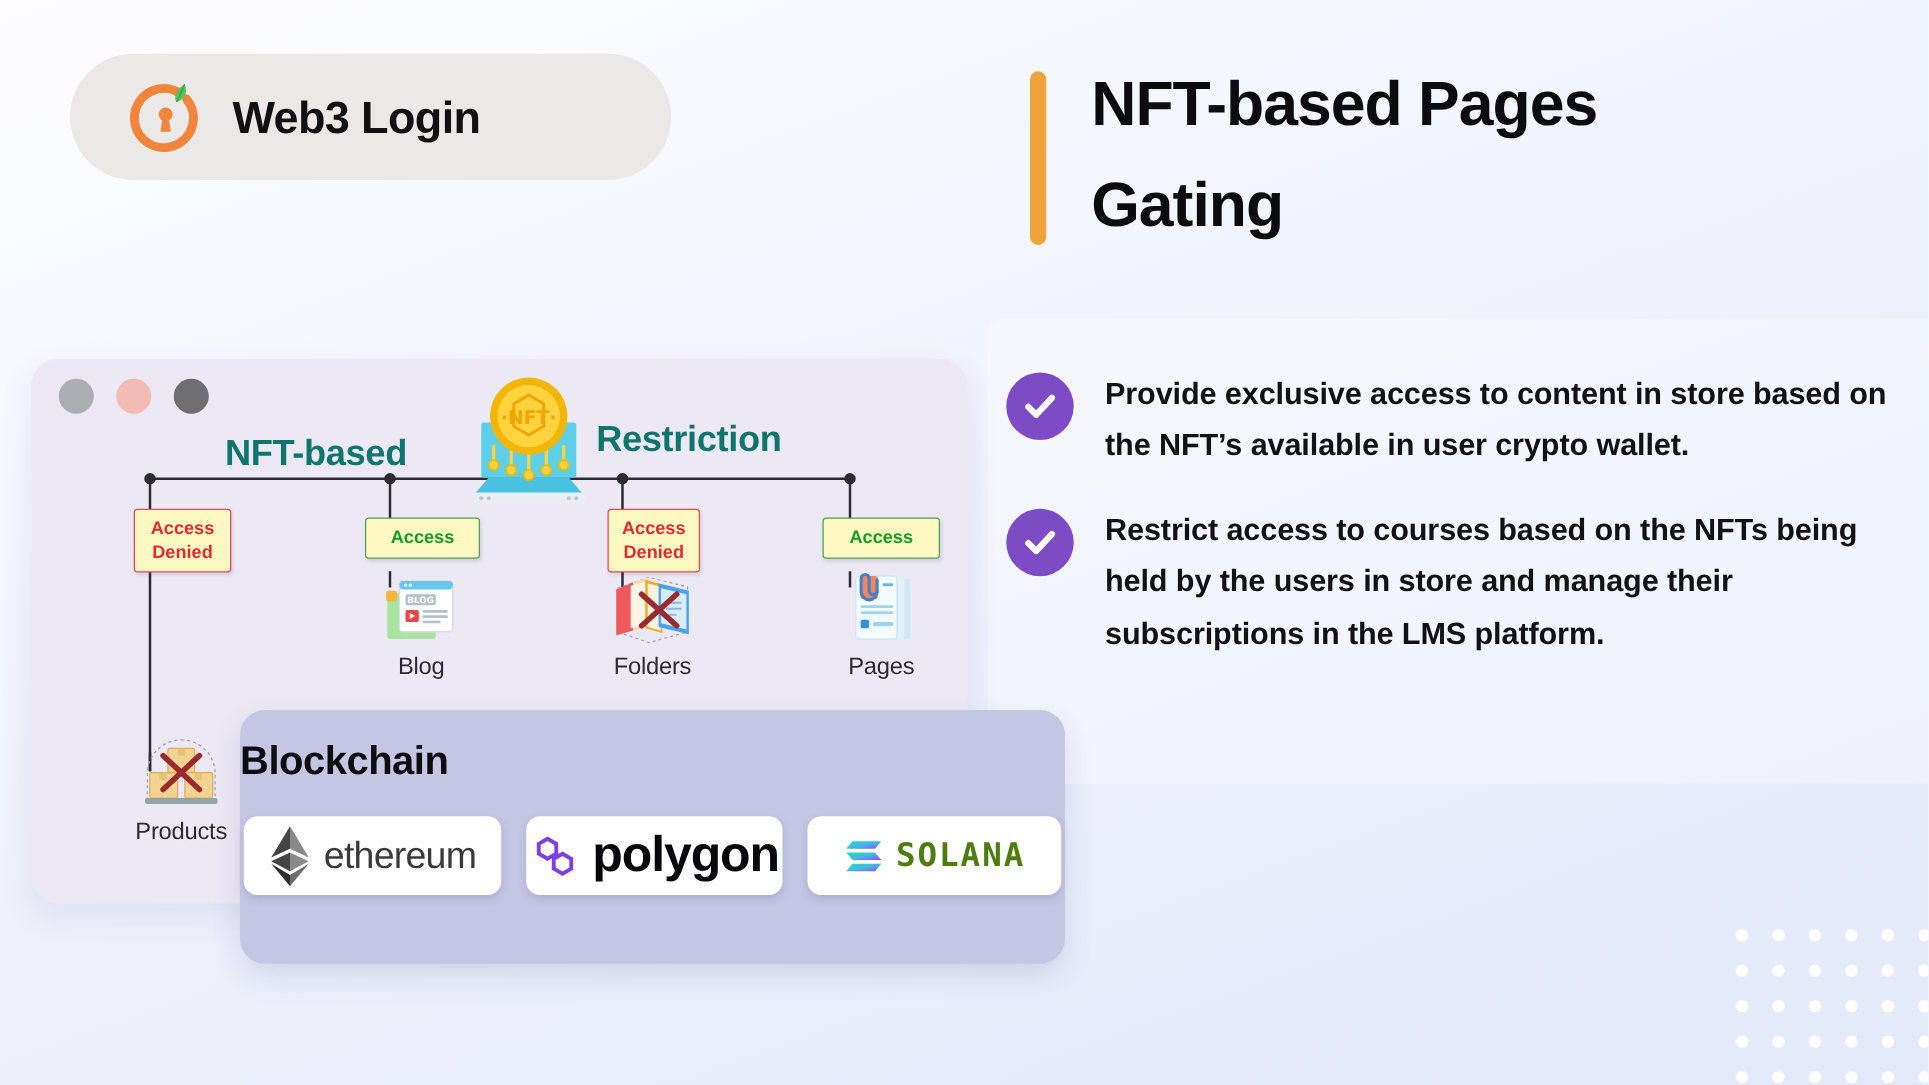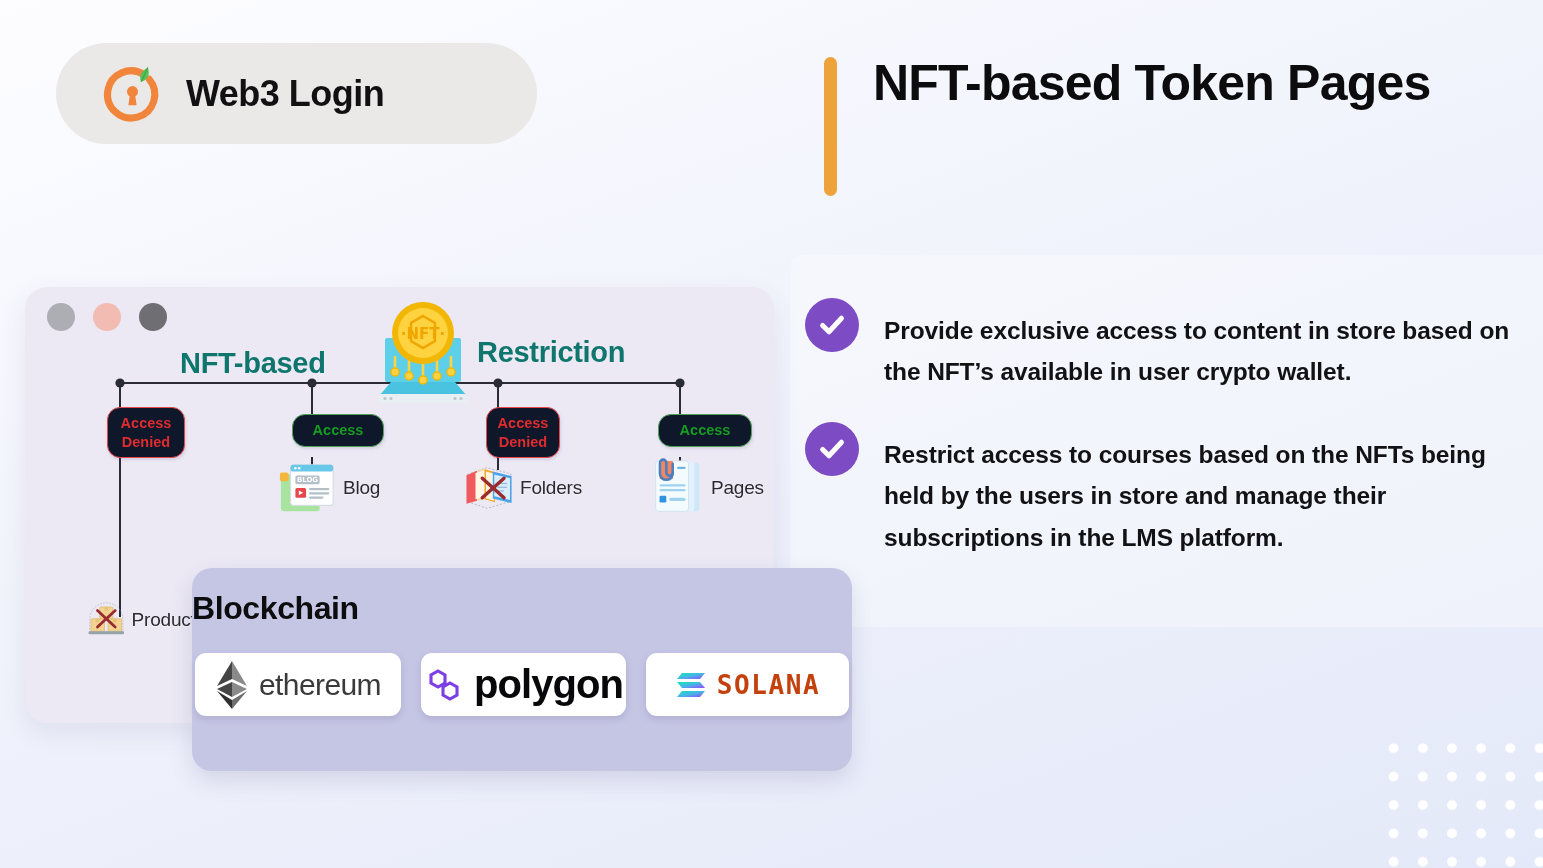--- a/index.html
+++ b/index.html
@@ -113,21 +113,20 @@
     justify-content: center;
     margin-top: 3px;
   }
   .bullet-check svg { width: 30px; height: 30px; display:block; }
   .bullet-text {
     font-size: 24.5px;
     line-height: 1.68;
     font-weight: 700;
     color: #121214;
     letter-spacing: -0.1px;
-    margin-top: 15px;
   }
 
   
   #mockup-card {
     position: absolute;
     left: 25px;
     top: 287px;
     width: 749px;
     height: 436px;
     background: #ece9f5;
@@ -170,43 +169,43 @@
   
   #nft-graphic {
     position: absolute;
     left: 348px; top: 13px;
     width: 100px; height: 108px;
   }
 
   
   .status-box {
     position: absolute;
-    background: #0f172a;
-    border-radius: 13px;
+    background: #fef9c3;
+    border-radius: 3px;
     text-align: center;
     font-size: 14.5px;
     font-weight: 700;
     line-height: 1.28;
     padding: 6px 4px;
     box-shadow: 1px 2px 3px rgba(60,50,100,0.13);
   }
   .status-denied { border: 1.6px solid #e8484c; color: #e02b2f; }
   .status-allow  { border: 1.6px solid #4fa155; color: #169c22; }
 
   #box-products  { left: 82px;  top: 120px; width: 78px;  }
   #box-blog      { left: 267px; top: 127px; width: 92px;  }
   #box-folders   { left: 461px; top: 120px; width: 74px;  }
   #box-pages     { left: 633px; top: 127px; width: 94px;  }
 
   
   .leaf-node {
     position: absolute;
     width: 120px;
     display: flex;
-    flex-direction: row;
+    flex-direction: column;
     align-items: center;
     gap: 4px;
   }
   .leaf-icon { width: 62px; height: 62px; display:block; }
   .leaf-icon.wide { width: 70px; height: 62px; }
   .leaf-label {
     font-size: 19px;
     color: #2a2a30;
     font-weight: 400;
     letter-spacing: -0.2px;
@@ -258,21 +257,21 @@
   #chip-solana   { width: 203px; }
   .chain-logo { display:block; flex: 0 0 auto; }
   .chain-name { white-space: nowrap; }
   #name-ethereum {
     font-size: 30px; font-weight: 400; color: #3a3a3a; letter-spacing: -0.6px;
   }
   #name-polygon {
     font-size: 40px; font-weight: 700; color: #08080a; letter-spacing: -0.9px;
   }
   #name-solana {
-    font-size: 26px; font-weight: 700; color: #c2410c; letter-spacing: 1.6px;
+    font-size: 26px; font-weight: 700; color: #4d7c0f; letter-spacing: 1.6px;
     font-family: "DejaVu Sans Mono", monospace;
   }
 </style>
 </head>
 <body>
 
 <div id="page">
 
   <div id="right-panel-bg"></div>
   <div id="dot-pattern"></div>
@@ -283,21 +282,21 @@
       <circle cx="32" cy="30" r="5.6" fill="#f2853c"></circle>
       <path d="M29.4 33 L34.6 33 L36.2 44 L27.8 44 Z" fill="#f2853c"></path>
       <path d="M47.5 5.5 C41 9 38.5 14.5 40.5 20 C47 18.5 50.5 13 47.5 5.5 Z" fill="#56c05a"></path>
       <path d="M47.5 5.5 C45 11 43 16 41 20" fill="none" stroke="#3ea644" stroke-width="1.2"></path>
     </svg>
     <div id="brand-name">Web3 Login</div>
   </div>
 
   <div id="headline-wrap">
     <div id="headline-bar"></div>
-    <h1 id="headline">NFT-based Token Pages</h1>
+    <h1 id="headline">NFT-based Pages Gating</h1>
   </div>
 
   <div id="bullets">
 
     <div class="bullet">
       <div class="bullet-check">
         <svg viewBox="0 0 24 24">
             <path d="M4.5 12.4 L9.6 17.4 L19.6 6.6" fill="none" stroke="#ffffff" stroke-width="4" stroke-linecap="round" stroke-linejoin="round"></path>
           </svg>
       </div>

